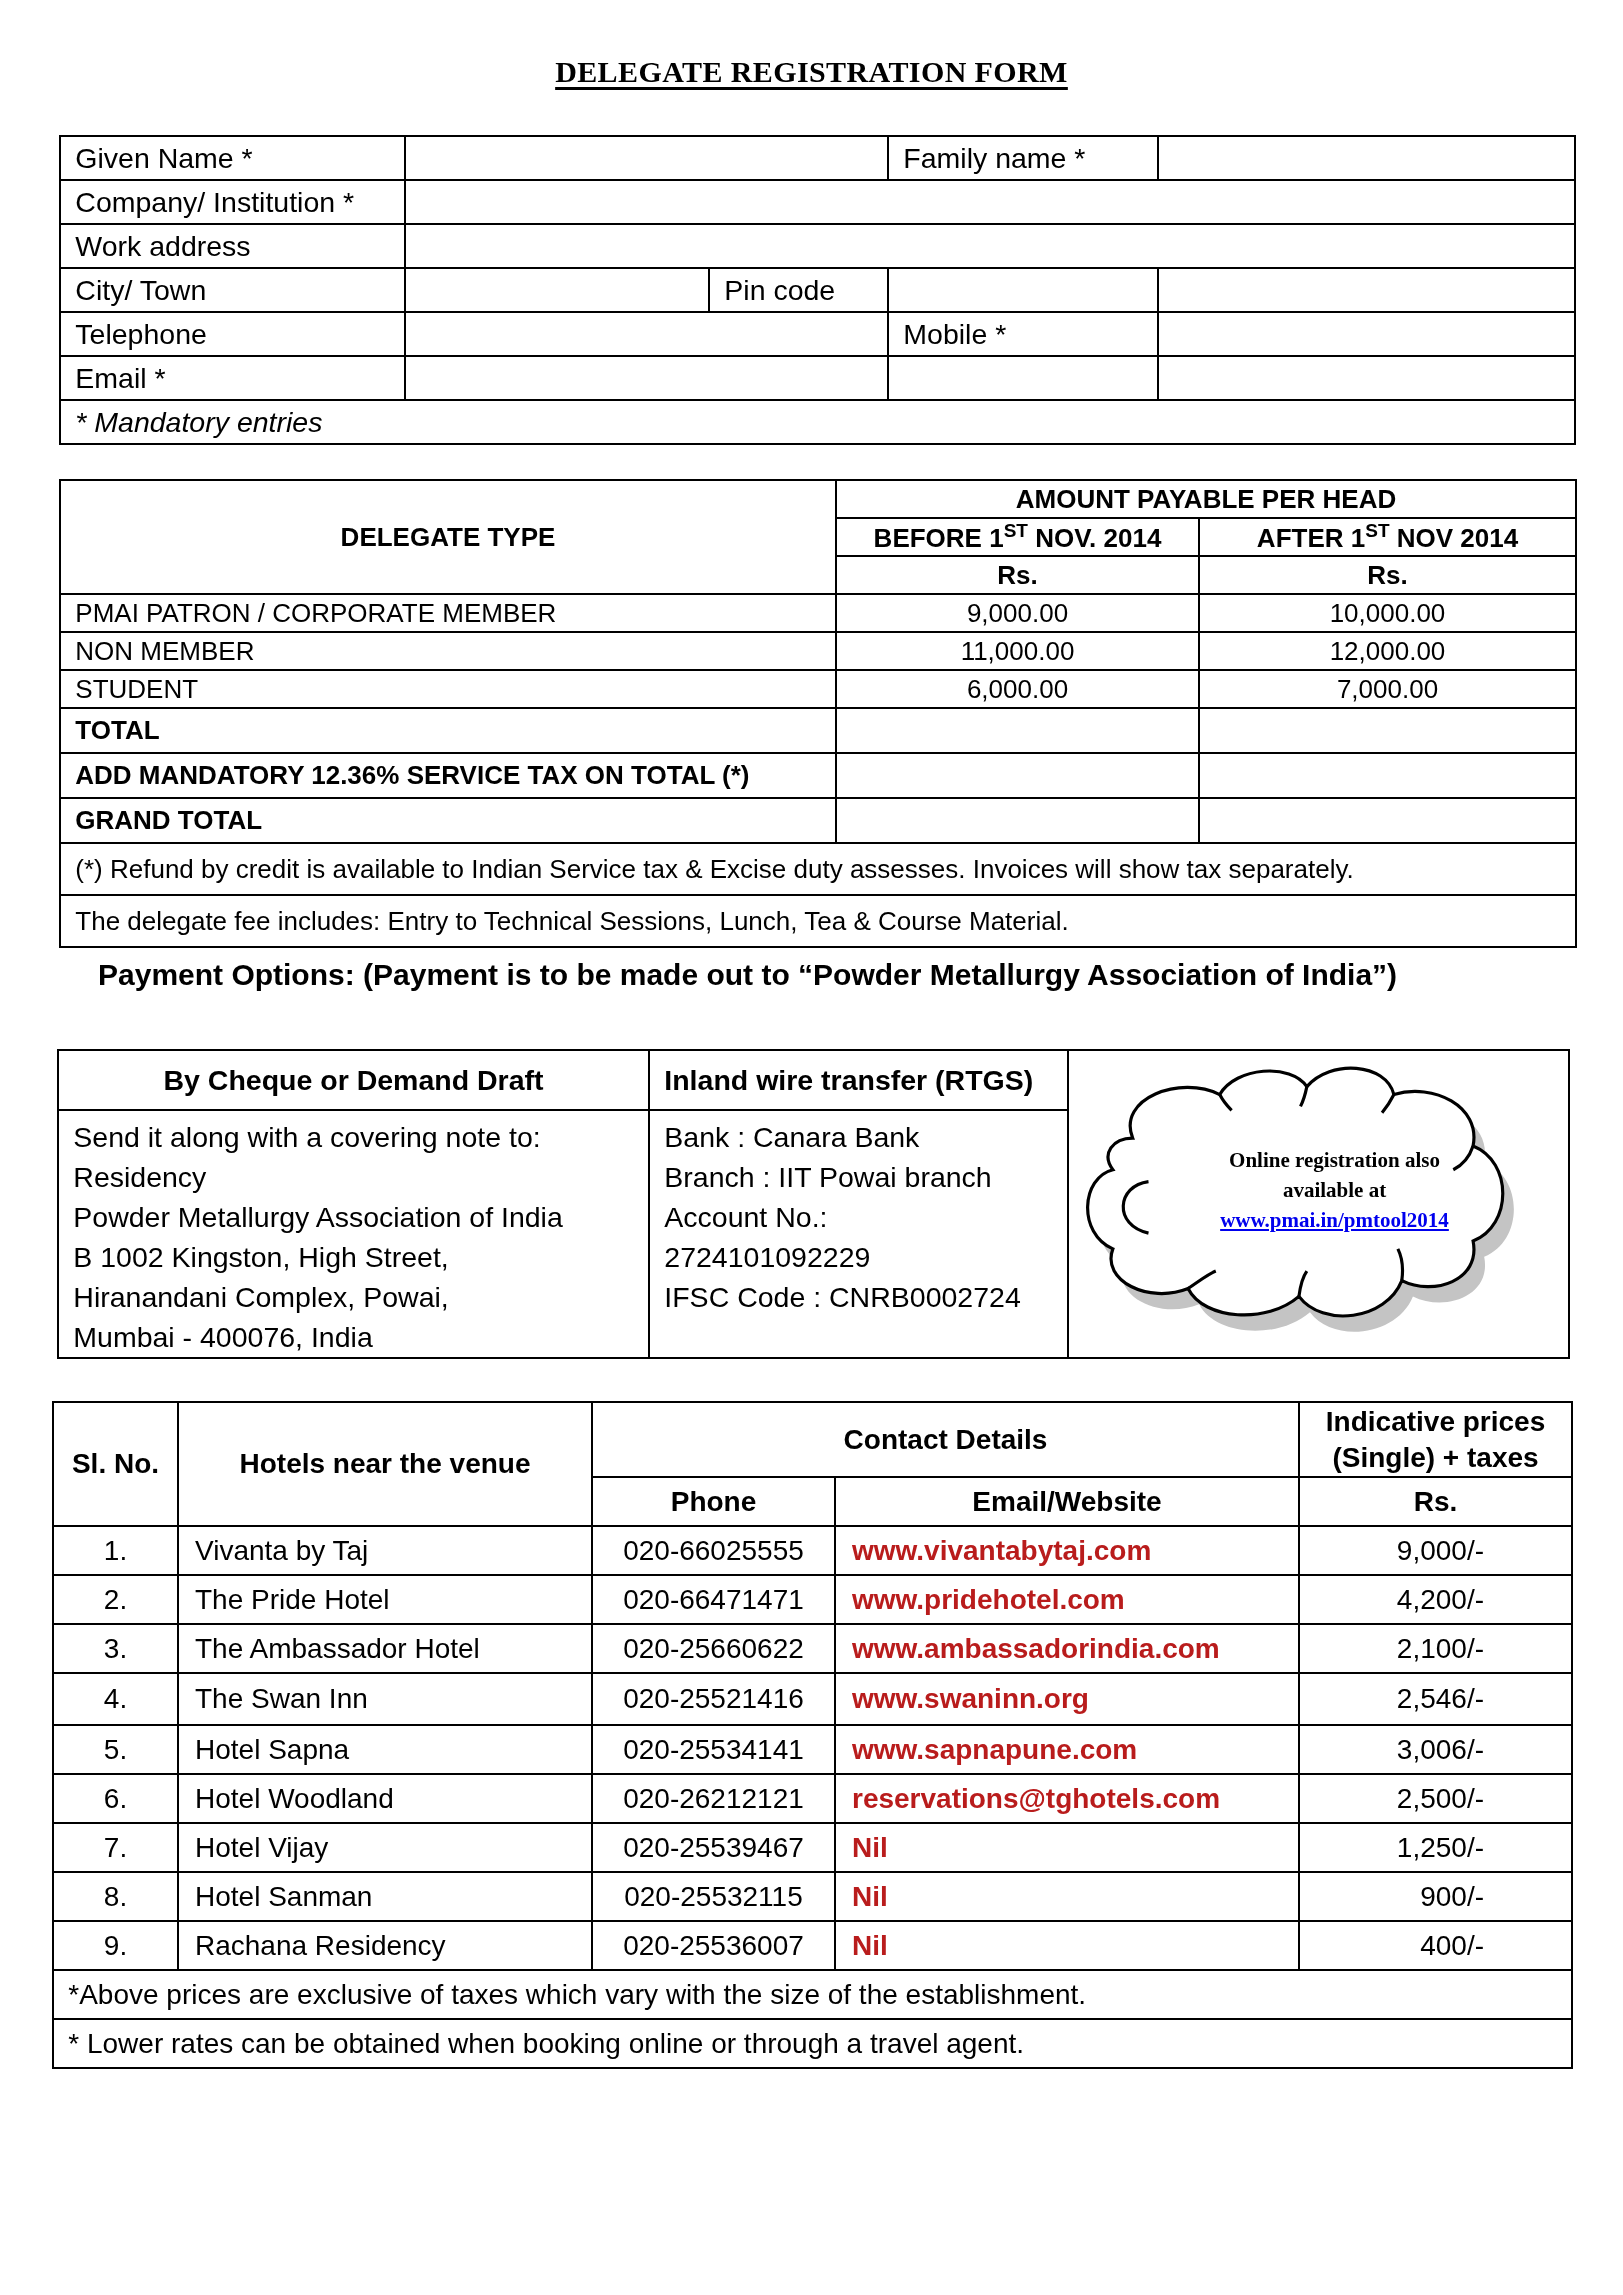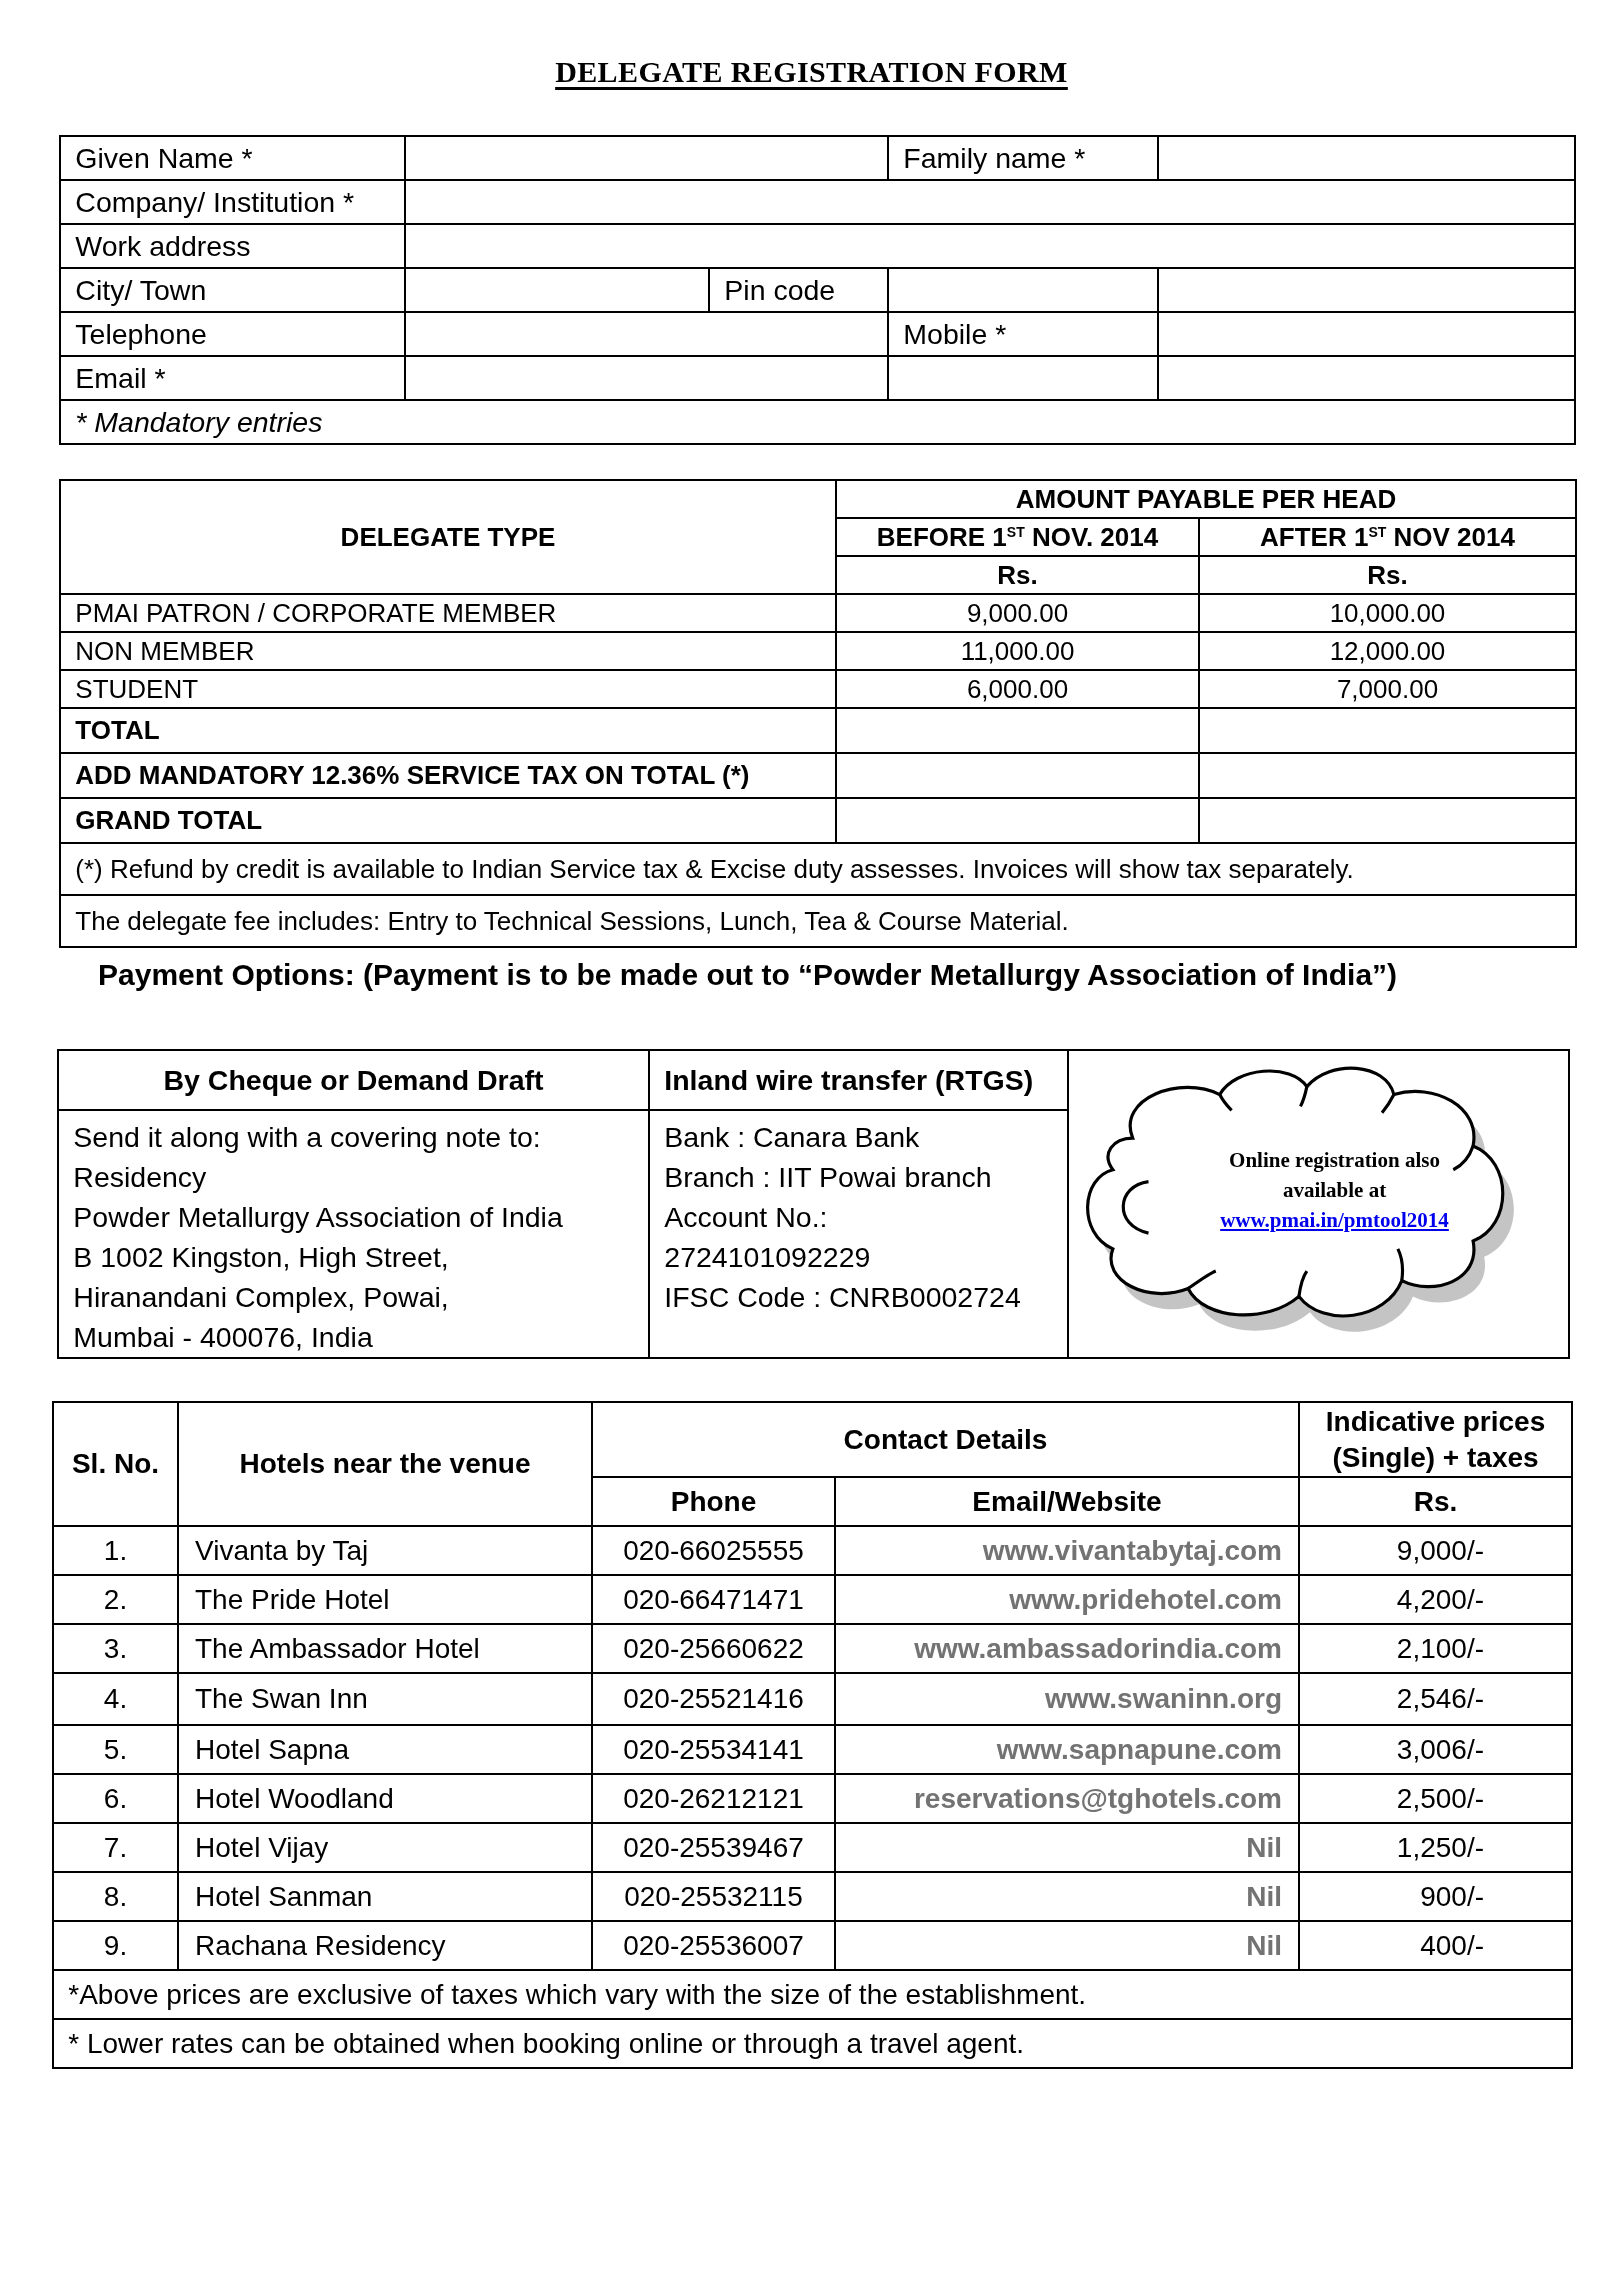--- a/index.html
+++ b/index.html
@@ -21,21 +21,21 @@
   #t-personal td { height: 44px; font-size: 28.5px; padding: 0 14.3px; }
   #t-personal td.note { font-style: italic; }
 
   
   #t-fees { left: 59px; top: 479px; width: 1516px; }
   #t-fees td { font-size: 26px; padding: 0 14.3px; height: 38px; }
   #t-fees td.h { font-weight: bold; text-align: center; }
   #t-fees td.c { text-align: center; }
   #t-fees td.b { font-weight: bold; height: 45px; }
   #t-fees td.foot { height: 52px; }
-  #t-fees sup { font-size: 14px; vertical-align: 9.5px; }
+  #t-fees sup { font-size: 19px; vertical-align: 9.5px; }
 
   .pay-heading {
     position: absolute; left: 98px; top: 958px; font-size: 30px; font-weight: bold;
   }
 
   
   #t-pay { left: 57px; top: 1049px; width: 1511px; border-radius: 23px; }
   #t-pay td { font-size: 28.5px; padding: 0 14.3px; vertical-align: top; }
   #t-pay td.h { font-weight: bold; text-align: center; height: 60px; vertical-align: middle; }
   #t-pay td.body { height: 244px; line-height: 40px; padding-top: 6.3px; }
@@ -47,21 +47,21 @@
     font-family: "Liberation Serif", serif; font-weight: bold; font-size: 21px; line-height: 30px;
   }
   .cloud-link { color: #0000ee; text-decoration: underline; }
 
   
   #t-hotels { left: 52px; top: 1401px; width: 1519px; }
   #t-hotels td { font-size: 28px; padding: 0 16px; height: 49px; }
   #t-hotels td.h { font-weight: bold; text-align: center; }
   #t-hotels td.num { text-align: center; }
   #t-hotels td.ph { text-align: center; }
-  #t-hotels td.web { text-align: right; color: #737373; font-weight: bold; }
+  #t-hotels td.web { text-align: left; color: #b91c1c; font-weight: bold; }
   #t-hotels td.price { text-align: right; padding-right: 87px; }
   #t-hotels td.foot { height: 49px; }
 </style>
 </head>
 <body>
 
 <div class="title"><span>DELEGATE  REGISTRATION  FORM</span></div>
 
 <table id="t-personal">
   <colgroup>

